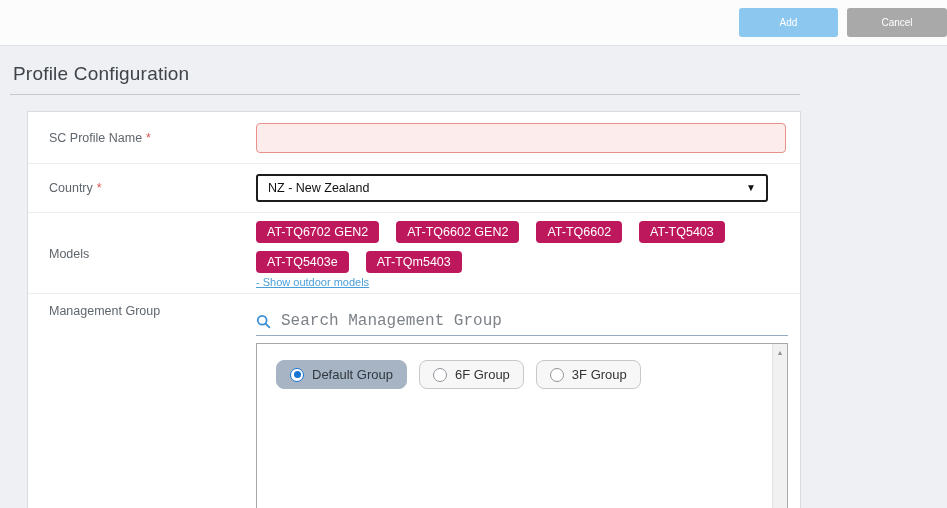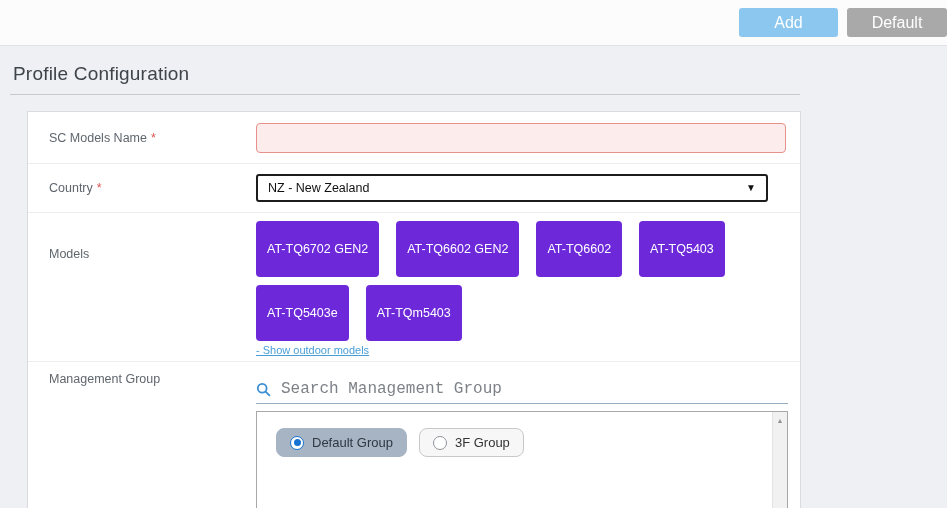--- a/index.html
+++ b/index.html
@@ -2,21 +2,21 @@
 <html><head>
 <meta charset="utf-8">
 <style>
   * { margin:0; padding:0; box-sizing:border-box; }
   html,body { width:947px; height:508px; overflow:hidden; }
   body { font-family:"Liberation Sans", sans-serif; background:#eef0f4; }
 
   
   .action-bar { height:46px; background:#fcfcfd; border-bottom:1px solid #dfe2e6;
     display:flex; justify-content:flex-end; align-items:flex-start; padding-top:8px; }
-  .btn { height:29px; border:none; border-radius:3px; color:#fff; font-size:16px;
+  .btn { height:29px; border:none; border-radius:3px; color:#fff; font-size:10px;
     font-family:inherit; cursor:pointer; }
   .btn-add { width:99px; background:#8bc7ee; margin-right:9px; }
   .btn-cancel { width:100px; background:#a9a9a9; }
 
   
   .page-title { font-size:19px; font-weight:400; color:#3e4449; margin:17px 0 0 13px; letter-spacing:.2px; }
   .title-rule { border:none; border-top:1px solid #c7c9cc; margin:9px 147px 0 10px; }
 
   
   .panel { margin:16px 0 0 27px; width:774px; background:#fff; border:1px solid #d9dbdd; }
@@ -31,22 +31,22 @@
 
   .row-country { height:49px; align-items:center; }
   .select { width:512px; height:28px; border:2px solid #1c1c1c; border-radius:3px;
     display:flex; align-items:center; justify-content:space-between; padding:0 10px;
     font-size:12.5px; color:#111; background:#fff; cursor:pointer; }
   .select-arrow { font-size:10px; color:#111; line-height:1; }
 
   .row-models { padding:8px 0 5px; }
   .row-models .row-label { padding-top:26px; }
   .models-wrap { display:flex; flex-wrap:wrap; gap:8px 17px; }
-  .model-btn { background:#6d28d9; color:#fff; border:none; border-radius:4px;
-    padding:21px 11px; font-size:12.5px; font-family:inherit; cursor:pointer; }
+  .model-btn { background:#be185d; color:#fff; border:none; border-radius:4px;
+    padding:4px 11px; font-size:12.5px; font-family:inherit; cursor:pointer; }
   .outdoor-link { display:block; text-align:left; font-size:11px; color:#4a9ed8;
     margin-top:3px; text-decoration:underline; cursor:pointer; }
 
   .row-mgmt { padding-top:8px; border-bottom:none; }
   .row-mgmt .row-label { padding-top:2px; }
   .search-row { display:flex; align-items:center; width:532px;
     border-bottom:1px solid #96acc0; padding-bottom:3px; margin-top:8px; }
   .search-icon { flex-shrink:0; margin-right:6px; display:flex; }
   .search-input { border:none; outline:none; flex:1; font-size:16px; color:#701a75;
     background:transparent; font-family:Liberation Mono, monospace; padding:2px 4px; }
@@ -66,31 +66,31 @@
   .radio { width:14px; height:14px; border-radius:50%; background:#fff; flex-shrink:0; }
   .radio-off { border:1px solid #8f9499; }
   .radio-on { border:1.5px solid #1673d2; display:flex; align-items:center; justify-content:center; }
   .radio-dot { width:7px; height:7px; border-radius:50%; background:#1673d2; }
 </style>
 </head>
 <body>
 
 <div class="action-bar">
   <button class="btn btn-add">Add</button>
-  <button class="btn btn-cancel">Default</button>
+  <button class="btn btn-cancel">Cancel</button>
 </div>
 
 <h1 class="page-title">Profile Configuration</h1>
 <hr class="title-rule">
 
 <div class="panel">
 
   <div class="row row-name">
     <div class="row-label">
-      <span>SC Models Name</span><span class="req">*</span>
+      <span>SC Profile Name</span><span class="req">*</span>
     </div>
     <div class="row-control">
       <input class="error-input" type="text" value="" style="">
     </div>
   </div>
 
   <div class="row row-country">
     <div class="row-label">
       <span>Country</span><span class="req">*</span>
     </div>
@@ -133,20 +133,24 @@
       <div class="group-box">
         <div class="pills">
           <div class="pill pill-selected">
             <span class="radio radio-on">
                 <span class="radio-dot"></span>
               </span>
             <span>Default Group</span>
           </div>
           <div class="pill pill-plain">
             <span class="radio radio-off"></span>
+            <span>6F Group</span>
+          </div>
+          <div class="pill pill-plain">
+            <span class="radio radio-off"></span>
             <span>3F Group</span>
           </div>
         </div>
         <div class="group-scrollbar">
           <span class="scroll-up">▲</span>
         </div>
       </div>
     </div>
   </div>
 

